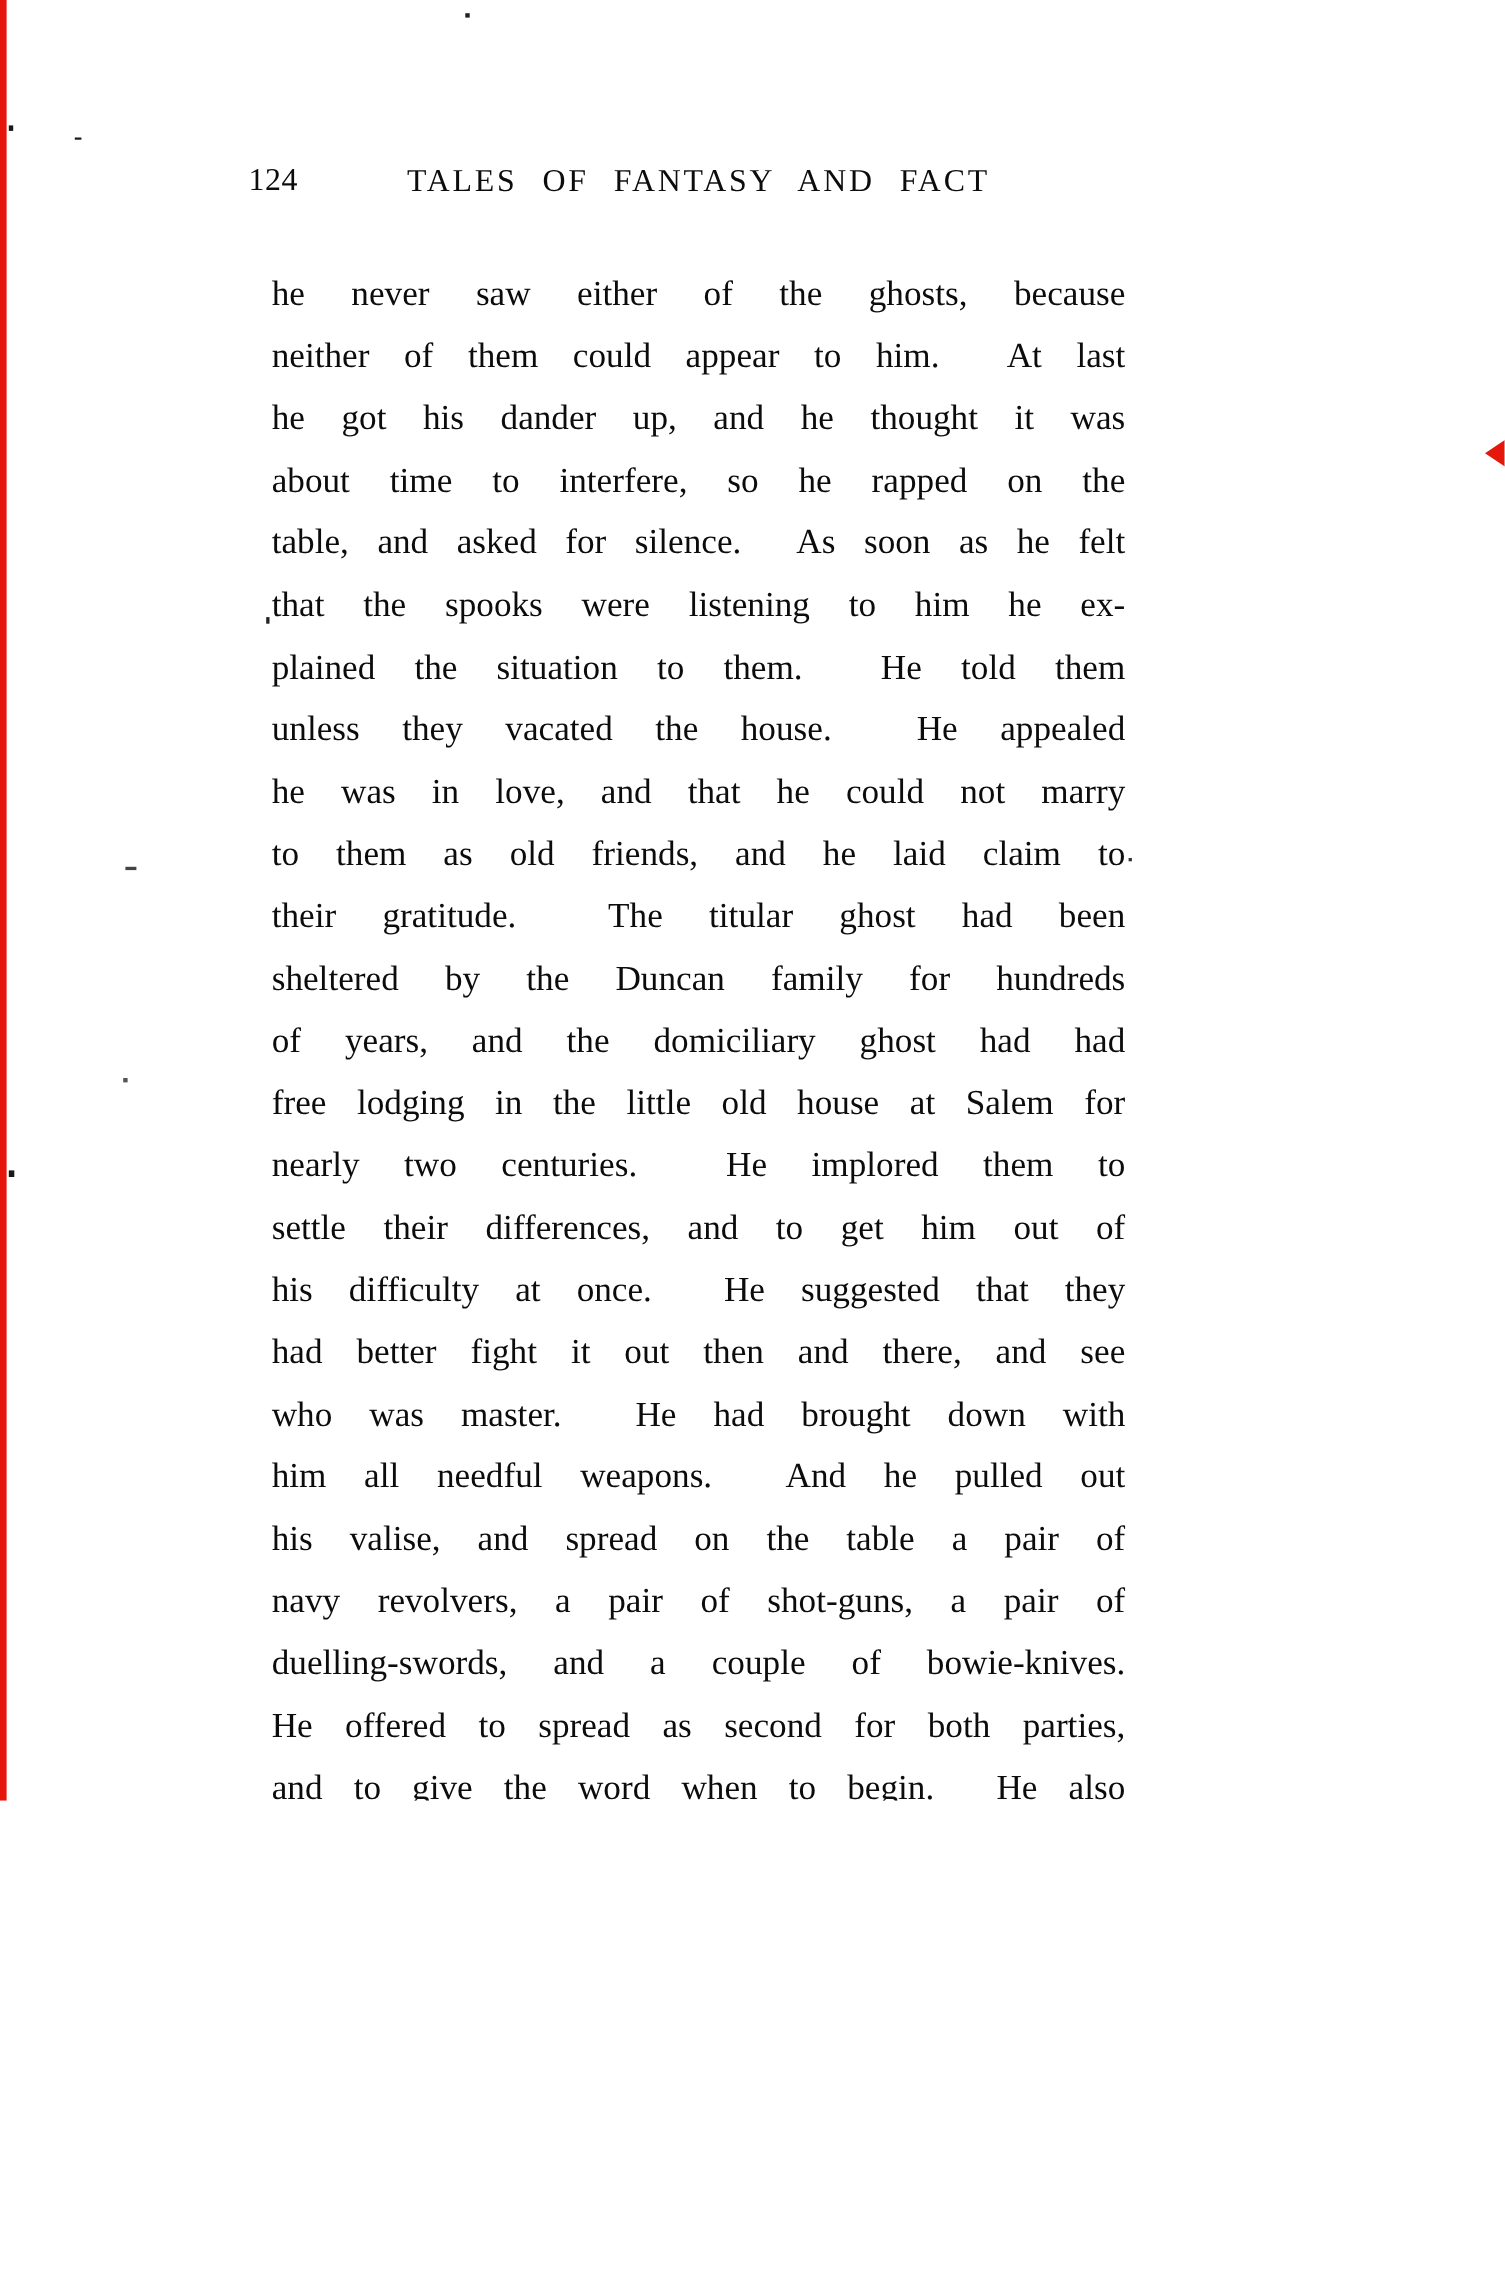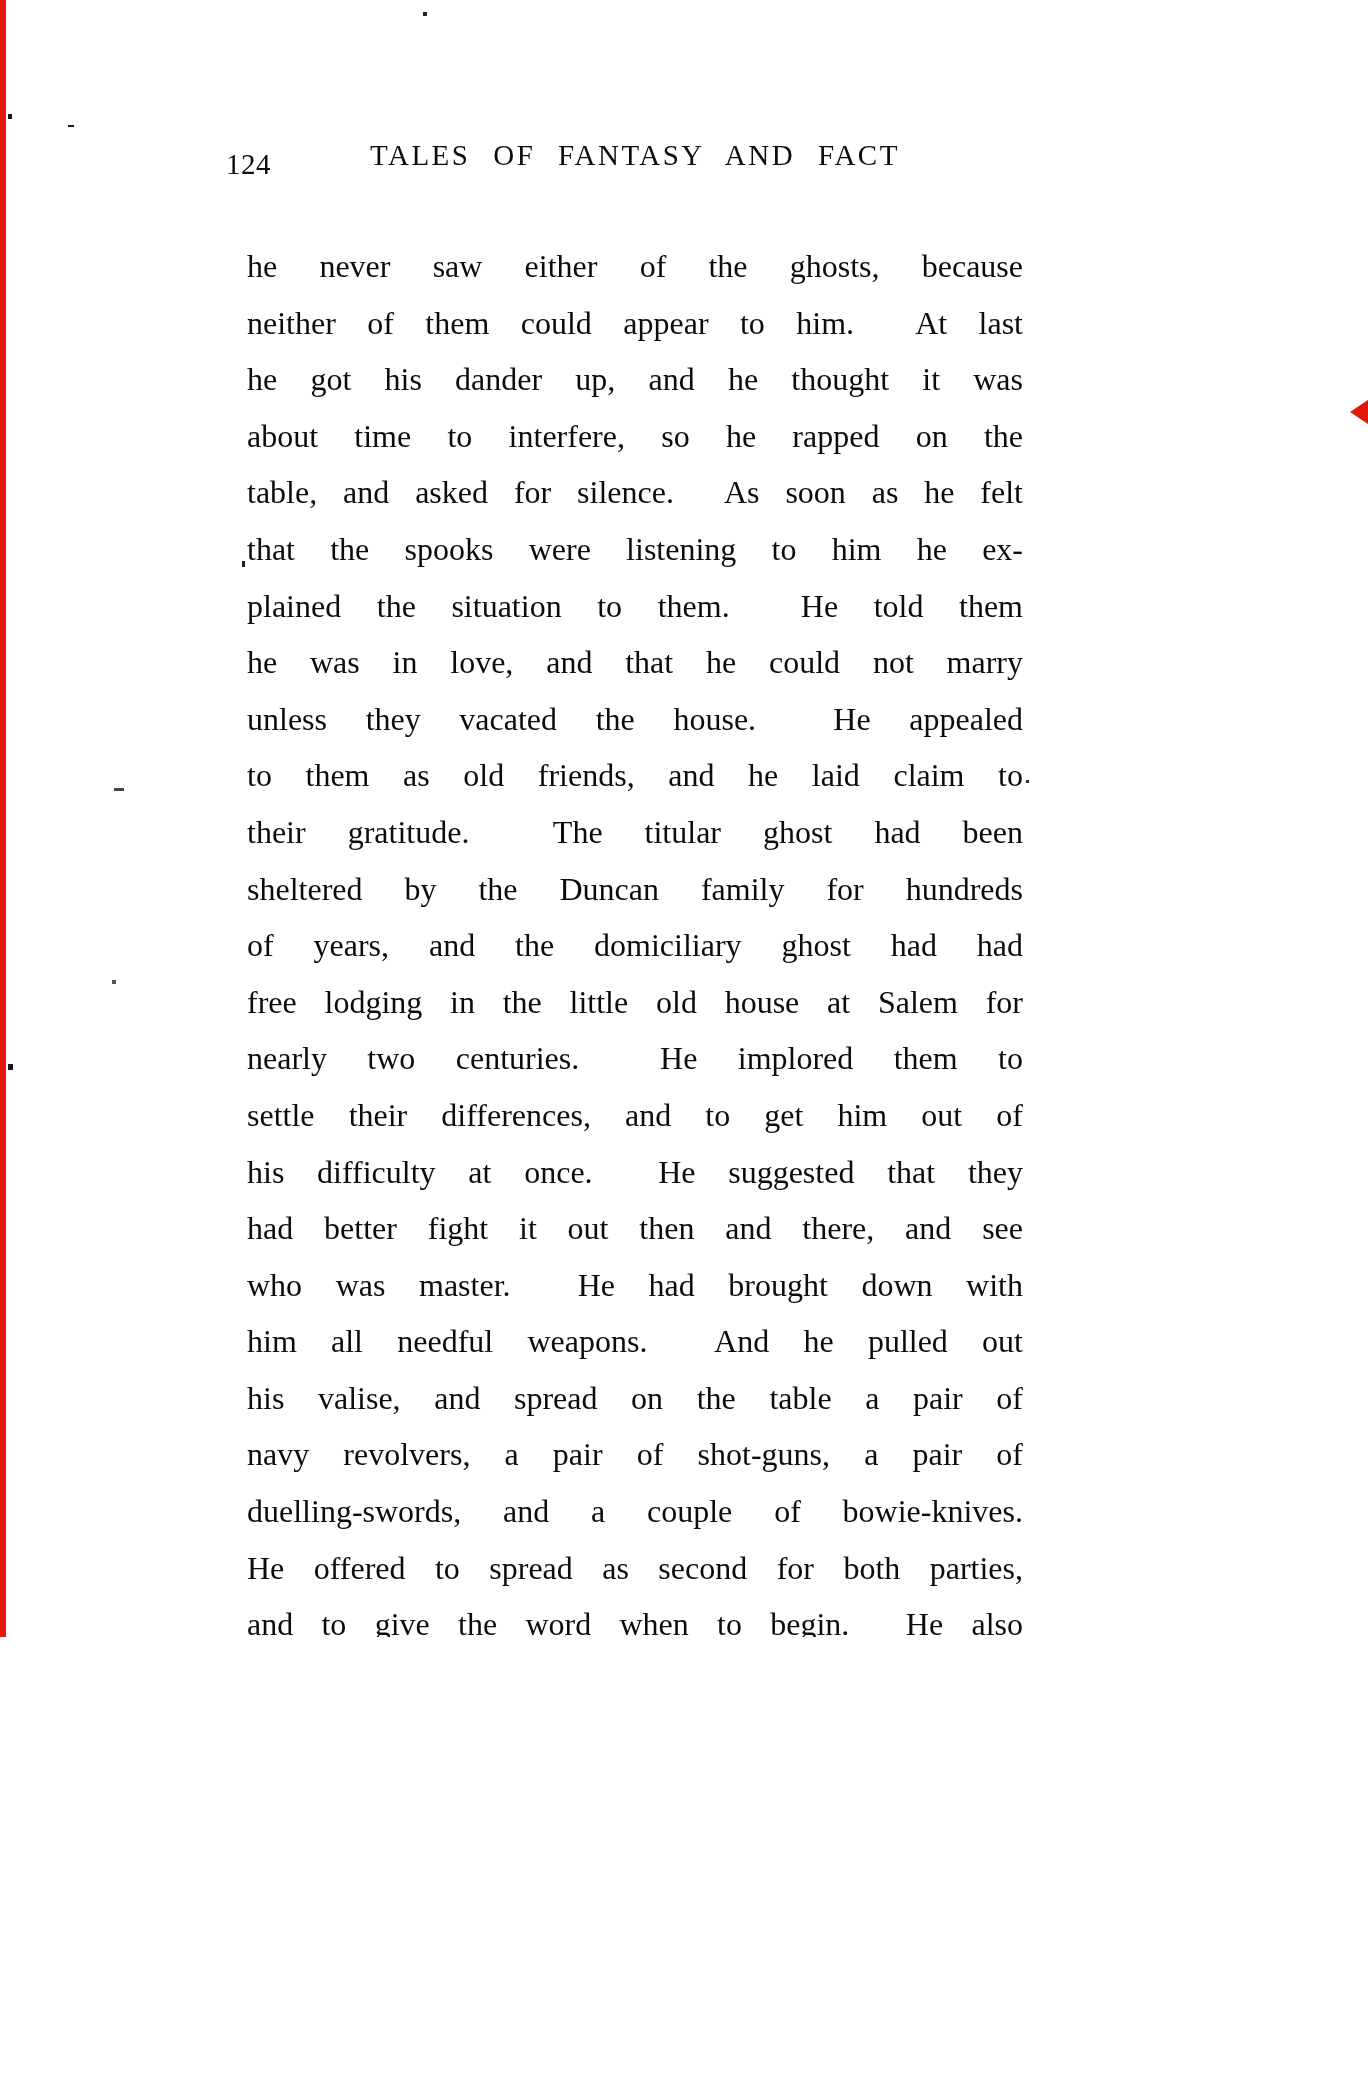--- a/index.html
+++ b/index.html
@@ -19,21 +19,21 @@
     left: 226px;
     top: 148px;
     font-size: 29px;
     line-height: 32px;
     letter-spacing: 0.5px;
     color: #0c0c0c;
   }
   .running-header {
     position: absolute;
     left: 247px;
-    top: 139px;
+    top: 149px;
     width: 776px;
     text-align: center;
     font-size: 29px;
     line-height: 32px;
     letter-spacing: 2.5px;
     word-spacing: 13px;
     color: #0c0c0c;
   }
 
   
@@ -109,22 +109,22 @@
   <div class="running-header">TALES OF FANTASY AND FACT</div>
 
   <div class="body-block">
     <div class="line">he never saw either of the ghosts, because</div>
     <div class="line">neither of them could appear to him.  At last</div>
     <div class="line">he got his dander up, and he thought it was</div>
     <div class="line">about time to interfere, so he rapped on the</div>
     <div class="line">table, and asked for silence.  As soon as he felt</div>
     <div class="line">that the spooks were listening to him he ex-</div>
     <div class="line">plained the situation to them.  He told them</div>
+    <div class="line">unless they vacated the house.  He appealed</div>
     <div class="line">he was in love, and that he could not marry</div>
-    <div class="line">unless they vacated the house.  He appealed</div>
     <div class="line">to them as old friends, and he laid claim to</div>
     <div class="line">their gratitude.  The titular ghost had been</div>
     <div class="line">sheltered by the Duncan family for hundreds</div>
     <div class="line">of years, and the domiciliary ghost had had</div>
     <div class="line">free lodging in the little old house at Salem for</div>
     <div class="line">nearly two centuries.  He implored them to</div>
     <div class="line">settle their differences, and to get him out of</div>
     <div class="line">his difficulty at once.  He suggested that they</div>
     <div class="line">had better fight it out then and there, and see</div>
     <div class="line">who was master.  He had brought down with</div>

